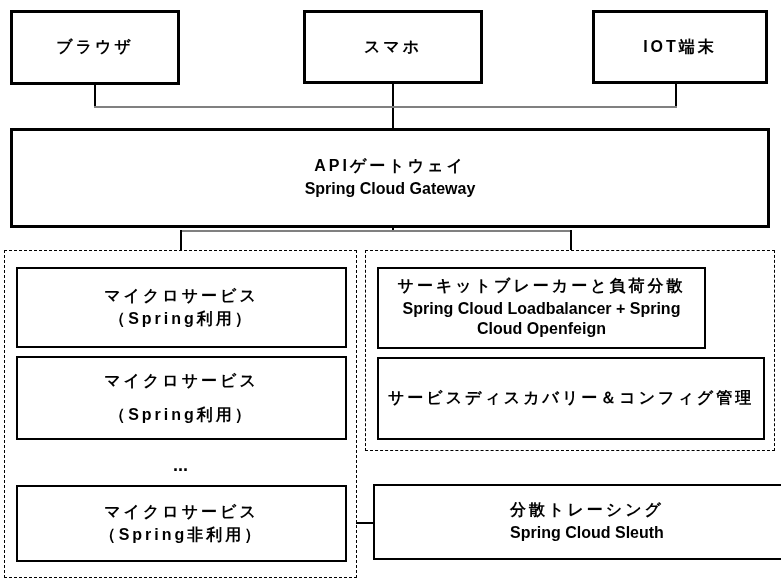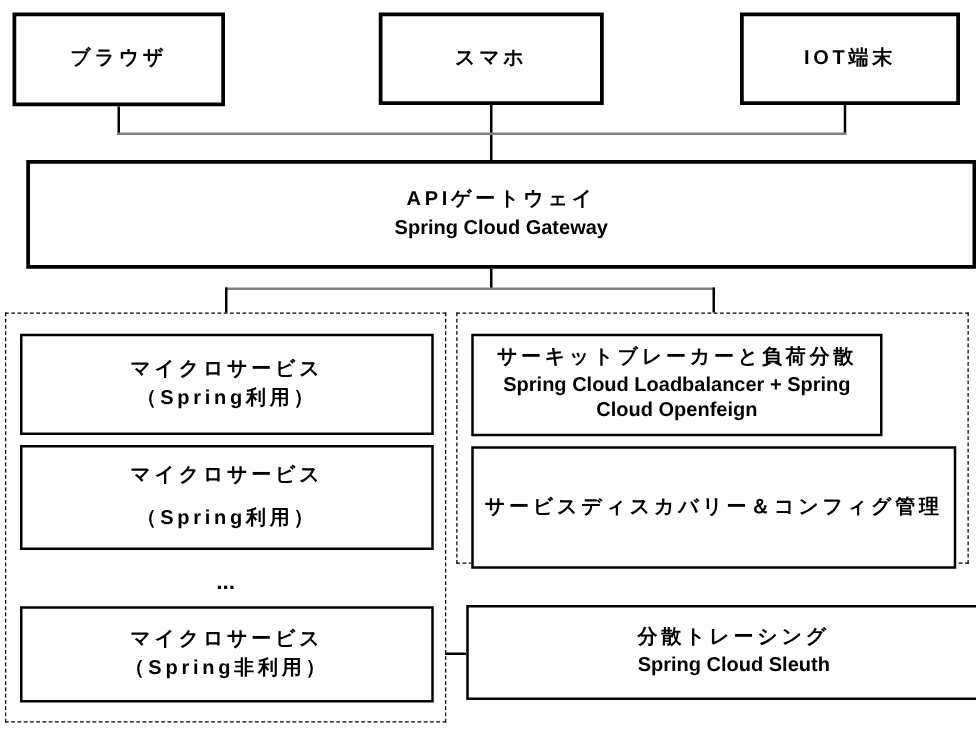--- a/index.html
+++ b/index.html
@@ -44,33 +44,33 @@
 
   
   .vline { position: absolute; width: 2px; background: #000000; }
   .hline { position: absolute; height: 2px; background: #808080; }
   .hline.black { background: #000000; }
 
   
   #box-browser     { left: 10px;  top: 10px;  width: 170px; height: 75px; }
   #box-smartphone  { left: 303px; top: 10px;  width: 180px; height: 74px; text-align: right; }
   #box-iot         { left: 592px; top: 10px;  width: 176px; height: 74px; }
-  #box-gateway     { left: 21px;  top: 128px; width: 760px; height: 87px; }
+  #box-gateway     { left: 10px;  top: 128px; width: 760px; height: 100px; }
 
   #group-micro     { left: 4px;   top: 250px; width: 353px; height: 328px; }
   #group-infra     { left: 365px; top: 250px; width: 410px; height: 201px; }
 
   #box-ms1         { left: 16px;  top: 267px; width: 331px; height: 81px; }
   #box-ms2         { left: 16px;  top: 356px; width: 331px; height: 84px; gap: 13px; }
   #ellipsis        { position: absolute; left: 4px; top: 455px; width: 353px;
                      text-align: center; font-weight: bold; font-size: 18px; line-height: 20px; }
   #box-ms3         { left: 16px;  top: 485px; width: 331px; height: 77px; }
 
   #box-circuit     { left: 377px; top: 267px; width: 329px; height: 82px; }
-  #box-discovery   { left: 377px; top: 357px; width: 388px; height: 98px; padding: 2px 0; }
+  #box-discovery   { left: 377px; top: 357px; width: 388px; height: 83px; padding: 2px 0; }
   #box-tracing     { left: 373px; top: 484px; width: 428px; height: 76px; }
 
   #line-browser-v    { left: 94px;  top: 85px;  height: 23px; }
   #line-smartphone-v { left: 392px; top: 84px;  height: 44px; }
   #line-iot-v        { left: 675px; top: 84px;  height: 24px; }
   #line-clients-bus  { left: 94px;  top: 106px; width: 583px; }
 
   #line-gateway-v    { left: 392px; top: 215px; height: 17px; }
   #line-services-bus { left: 180px; top: 230px; width: 392px; }
   #line-bus-left-v   { left: 180px; top: 230px; height: 20px; }

